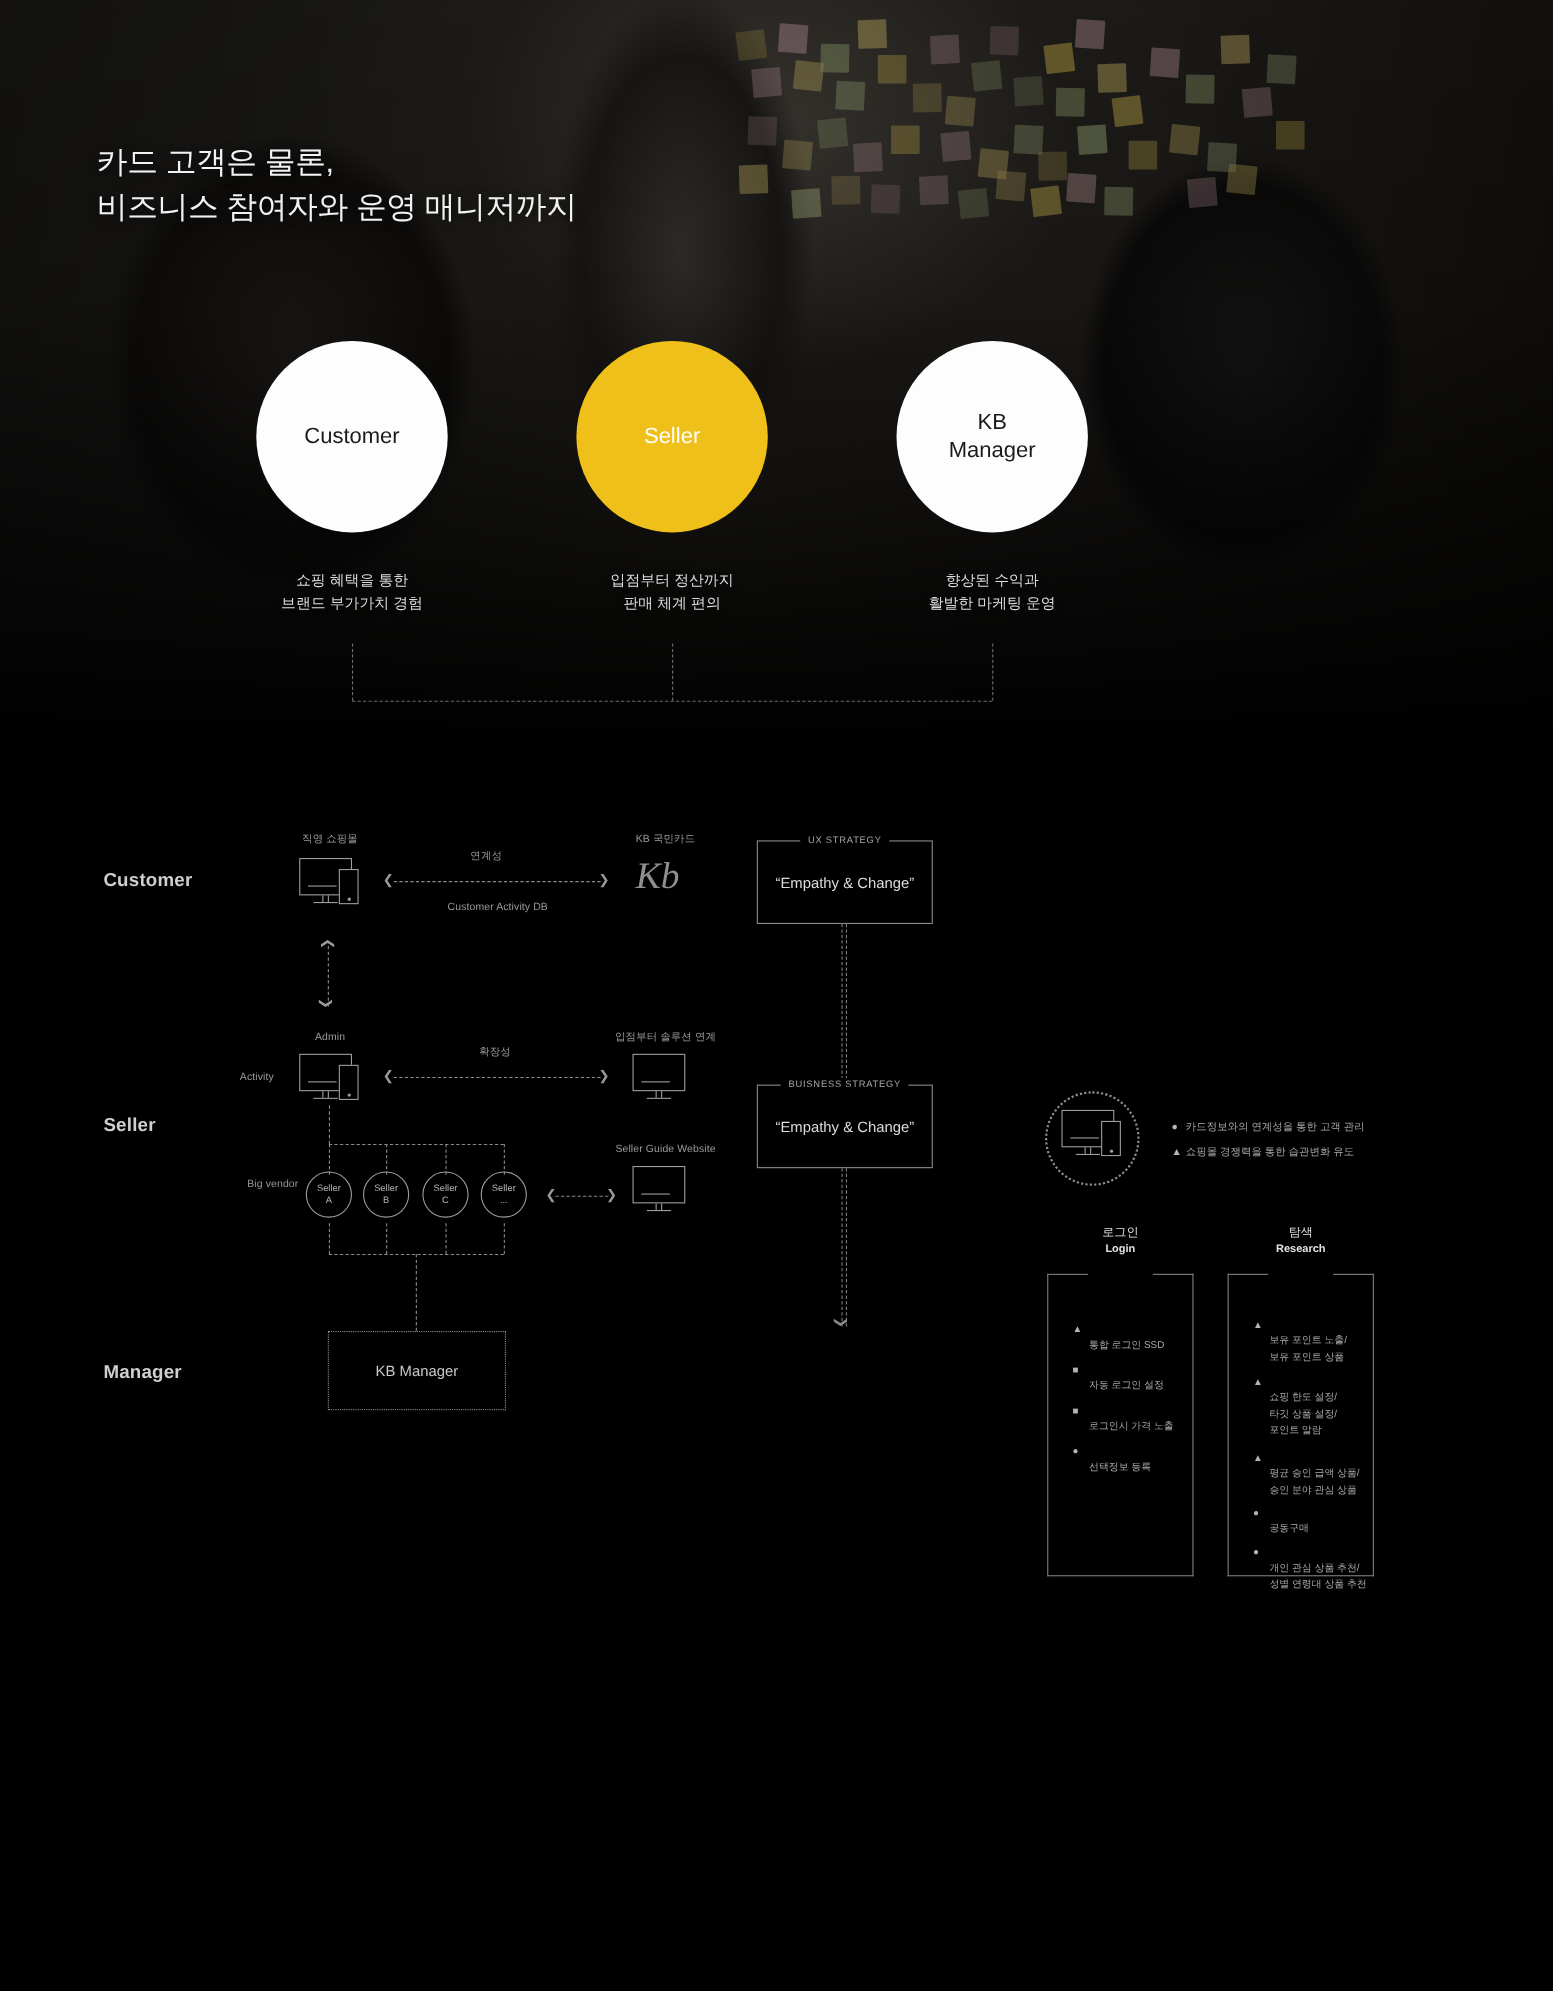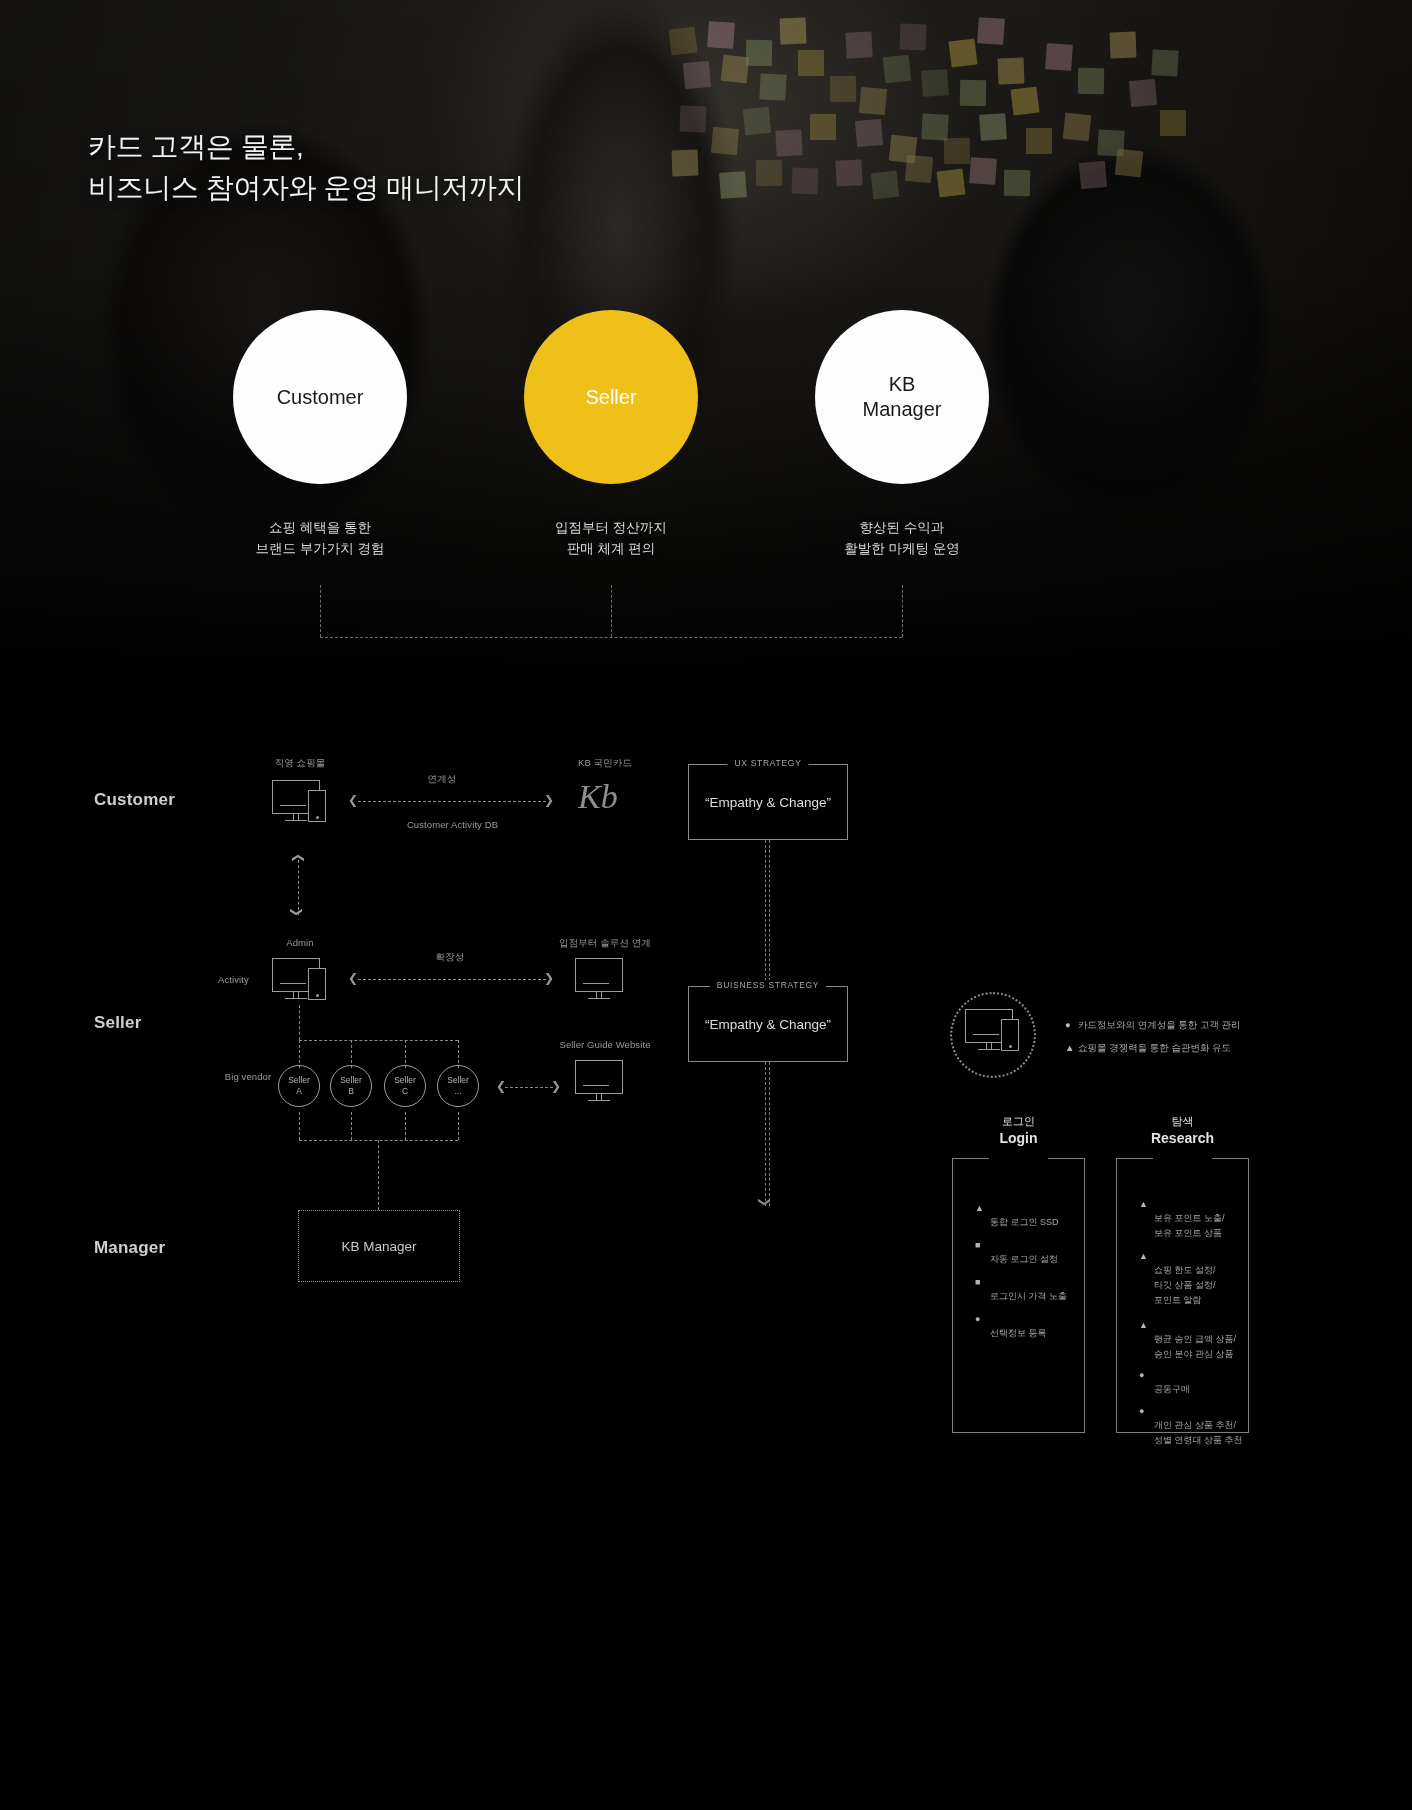--- a/index.html
+++ b/index.html
@@ -118,21 +118,21 @@
   }
   .bullet-line { position: absolute; color: #a9a9a9; font-size: 9.5px; line-height: 1.5; white-space: nowrap; }
   .bullet-line .mk { display: inline-block; width: 13px; color: #b9b9b9; }
 
   .col-box { position: absolute; width: 133px; border: 1px solid #7e7e7e; border-top: none; }
   .col-head {
     position: absolute; text-align: center; color: #e2e2e2; width: 133px;
     font-size: 11px; line-height: 1.35;
   }
   .col-head .kr { display: block; font-size: 11px; }
-  .col-head .en { display: block; font-size: 14px; font-weight: 700; }
+  .col-head .en { display: block; font-size: 10px; font-weight: 700; }
   .col-notch-l, .col-notch-r { position: absolute; height: 0; border-top: 1px solid #7e7e7e; }
   .col-item { position: absolute; color: #a9a9a9; font-size: 9px; line-height: 1.65; white-space: pre-line; }
   .col-item .mk { position: absolute; left: -15px; top: 1px; color: #b5b5b5; }
 </style>
 </head>
 <body>
 
 <div class="page">
 
   <section class="hero">

